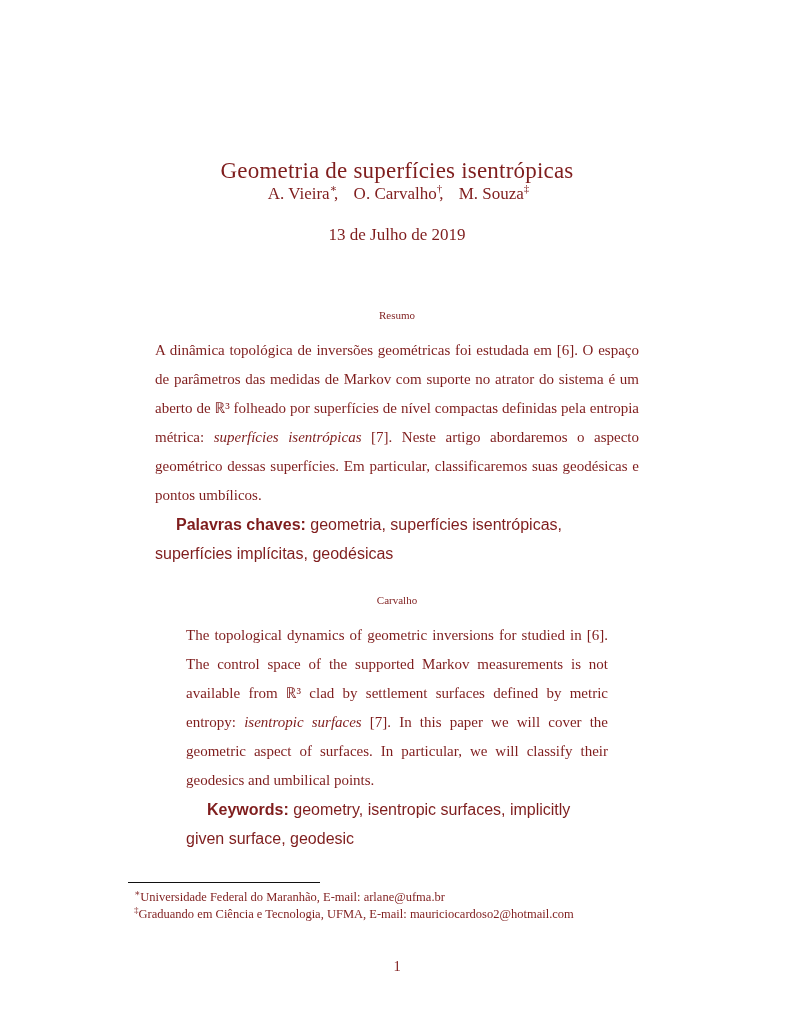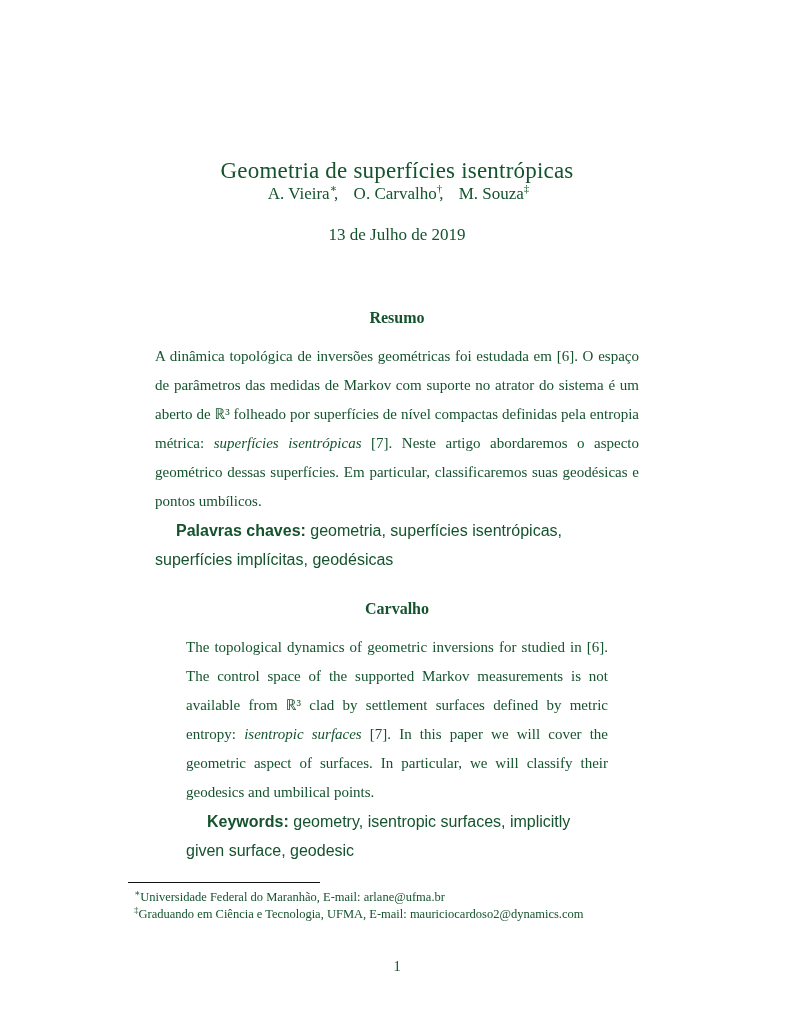--- a/index.html
+++ b/index.html
@@ -2,21 +2,21 @@
 <html><head>
 <meta charset="utf-8">
 <style>
   * { margin: 0; padding: 0; box-sizing: border-box; }
   html, body { background: #ffffff; }
   .page {
     width: 794px;
     height: 1028px;
     margin: 0 auto;
     background: #ffffff;
-    color: #14532d;
+    color: #7f1d1d;
     font-family: "Liberation Serif", "DejaVu Serif", serif;
     position: relative;
     overflow: hidden;
     padding: 158px 128px 0 128px;
   }
   .title {
     font-size: 23px;
     font-weight: normal;
     text-align: center;
     letter-spacing: 0.2px;
@@ -35,22 +35,22 @@
   }
   .date {
     margin-top: 21px;
     text-align: center;
     font-size: 17px;
   }
   .abstract-pt { margin-top: 64px; padding: 0 27px; }
   .abstract-en { margin-top: 26px; padding: 0 58px; }
   .section-heading {
     text-align: center;
-    font-weight: bold;
-    font-size: 16px;
+    font-weight: normal;
+    font-size: 11px;
     margin-bottom: 15px;
   }
   .body-text {
     font-size: 15px;
     line-height: 29px;
     text-align: justify;
     font-family: Liberation Serif, serif;
   }
   .italic { font-style: italic; }
   .keywords {
@@ -111,18 +111,18 @@
 
   <section class="abstract-en">
     <div class="section-heading">Carvalho</div>
     <p class="body-text"><span>The topological dynamics of geometric inversions for studied in [6]. The control space of the supported Markov measurements is not available from ℝ³ clad by settlement surfaces defined by metric entropy: </span><span class="italic">isentropic surfaces</span><span> [7]. In this paper we will cover the geometric aspect of surfaces. In particular, we will classify their geodesics and umbilical points.</span></p>
     <p class="keywords"><span class="kw-label">Keywords:</span><span> geometry, isentropic surfaces, implicitly given surface, geodesic</span></p>
   </section>
 
   <div class="footnote-area">
     <div class="footnote-rule"></div>
     <div class="footnote"><sup>∗</sup><span>Universidade Federal do Maranhão, E-mail: arlane@ufma.br</span></div>
-    <div class="footnote"><sup>‡</sup><span>Graduando em Ciência e Tecnologia, UFMA, E-mail: mauriciocardoso2@dynamics.com</span></div>
+    <div class="footnote"><sup>‡</sup><span>Graduando em Ciência e Tecnologia, UFMA, E-mail: mauriciocardoso2@hotmail.com</span></div>
   </div>
 
   <div class="page-number">1</div>
 
 </div>
 
 </body></html>

